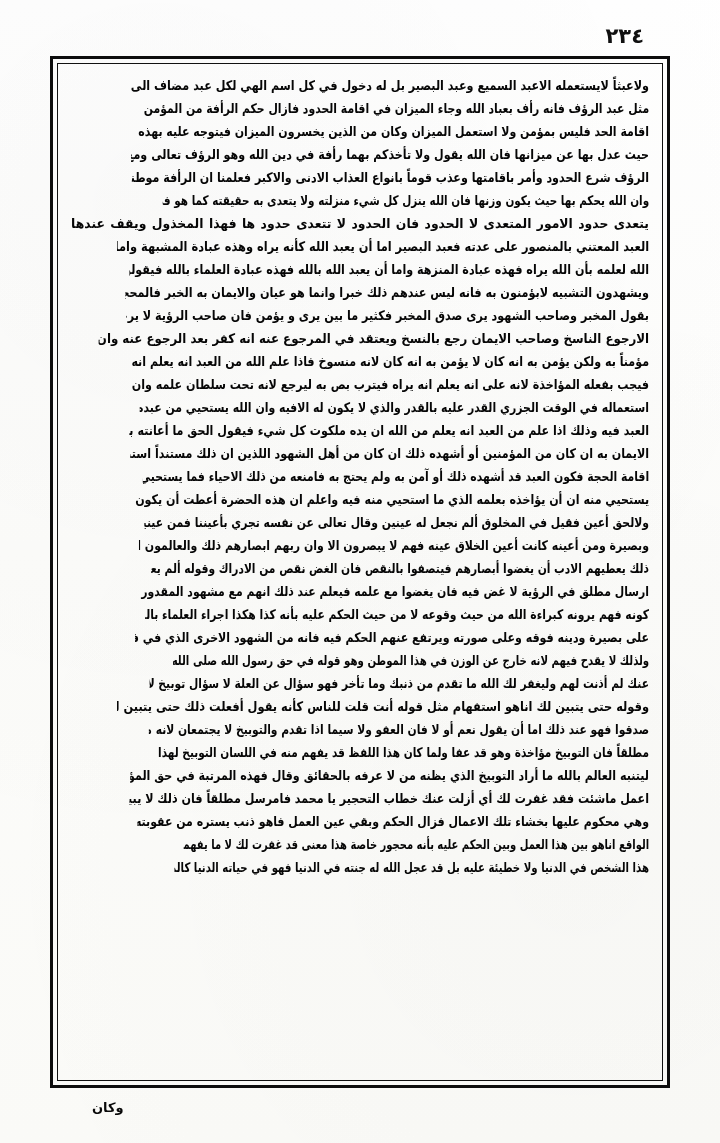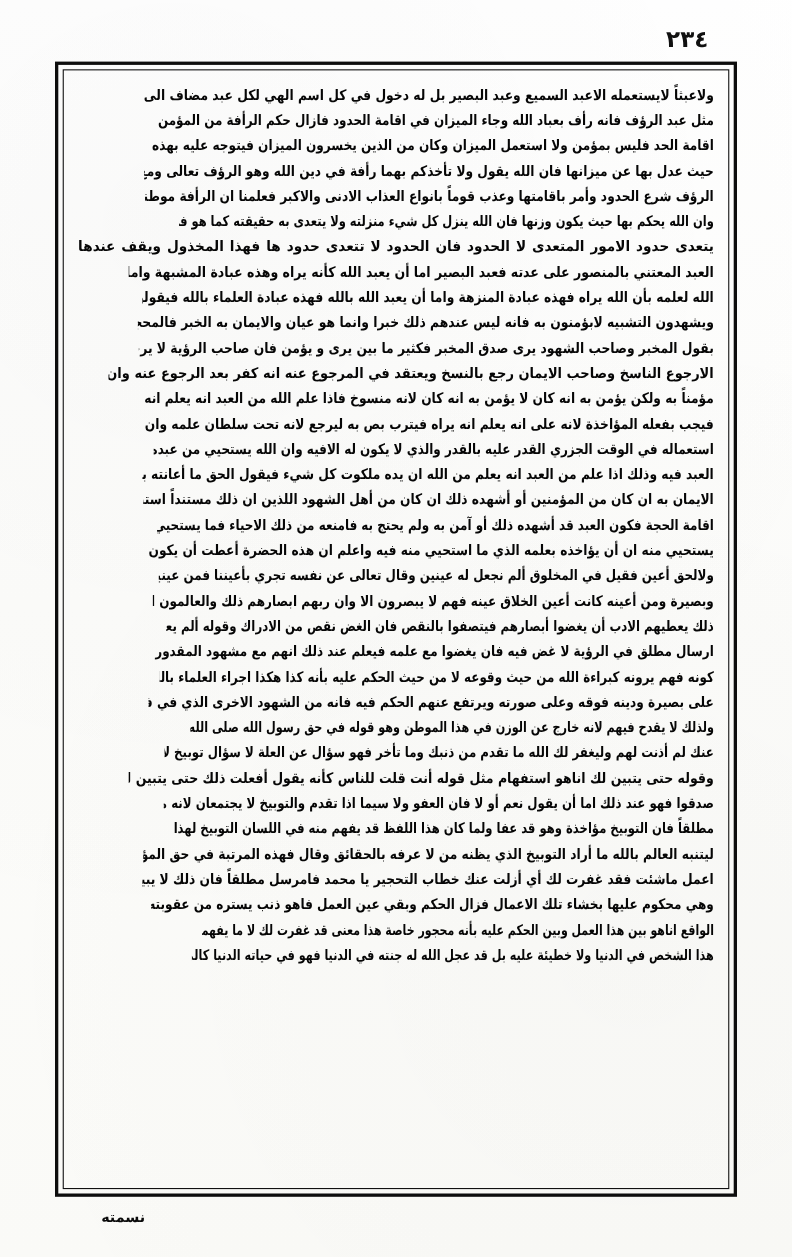--- a/index.html
+++ b/index.html
@@ -147,15 +147,15 @@
       <div class="line" style="white-space: nowrap; display: block; transform: scaleY(1.06) scaleX(0.9204); transform-origin: right center;">وقوله حتى يتبين لك اناهو استفهام مثل قوله أنت قلت للناس كأنه يقول أفعلت ذلك حتى يتبين لك الذين</div>
       <div class="line" style="white-space: nowrap; display: block; transform: scaleY(1.06) scaleX(0.8653); transform-origin: right center;">صدقوا فهو عند ذلك اما أن يقول نعم أو لا فان العفو ولا سيما اذا تقدم والتوبيخ لا يجتمعان لانه من وجه فاعفوا</div>
       <div class="line" style="white-space: nowrap; display: block; transform: scaleY(1.06) scaleX(0.85); transform-origin: right center;">مطلقاً فان التوبيخ مؤاخذة وهو قد عفا ولما كان هذا اللفظ قد يفهم منه في اللسان التوبيخ لهذا جاء بالعفو ابتداء</div>
       <div class="line" style="white-space: nowrap; display: block; transform: scaleY(1.06) scaleX(0.8975); transform-origin: right center;">ليتنبه العالم بالله ما أراد التوبيخ الذي يظنه من لا عرفه بالحقائق وقال فهذه المرتبة في حق المؤمن المعين</div>
       <div class="line" style="white-space: nowrap; display: block; transform: scaleY(1.06) scaleX(0.8989); transform-origin: right center;">اعمل ماشئت فقد غفرت لك أي أزلت عنك خطاب التحجير يا محمد فامرسل مطلقاً فان ذلك لا يبيح الفحشاء</div>
       <div class="line" style="white-space: nowrap; display: block; transform: scaleY(1.06) scaleX(0.8851); transform-origin: right center;">وهي محكوم عليها بخشاء تلك الاعمال فزال الحكم وبقي عين العمل فاهو ذنب يستره من عقوبته وانما الستر</div>
       <div class="line" style="white-space: nowrap; display: block; transform: scaleY(1.06) scaleX(0.805); transform-origin: right center;">الواقع اناهو بين هذا العمل وبين الحكم عليه بأنه محجور خاصة هذا معنى قد غفرت لك لا ما يفهمه من لا علم له فيمشي</div>
       <div class="line" style="white-space: nowrap; display: block; transform: scaleY(1.06) scaleX(0.821); transform-origin: right center;">هذا الشخص في الدنيا ولا خطيئة عليه بل قد عجل الله له جنته في الدنيا فهو في حياته الدنيا كالمقتول في سبيل الله</div>
     </div>
 
-  <div id="catchword">نسمته</div>
+  <div id="catchword">وكان</div>
 
 </div>
 
 </body></html>

